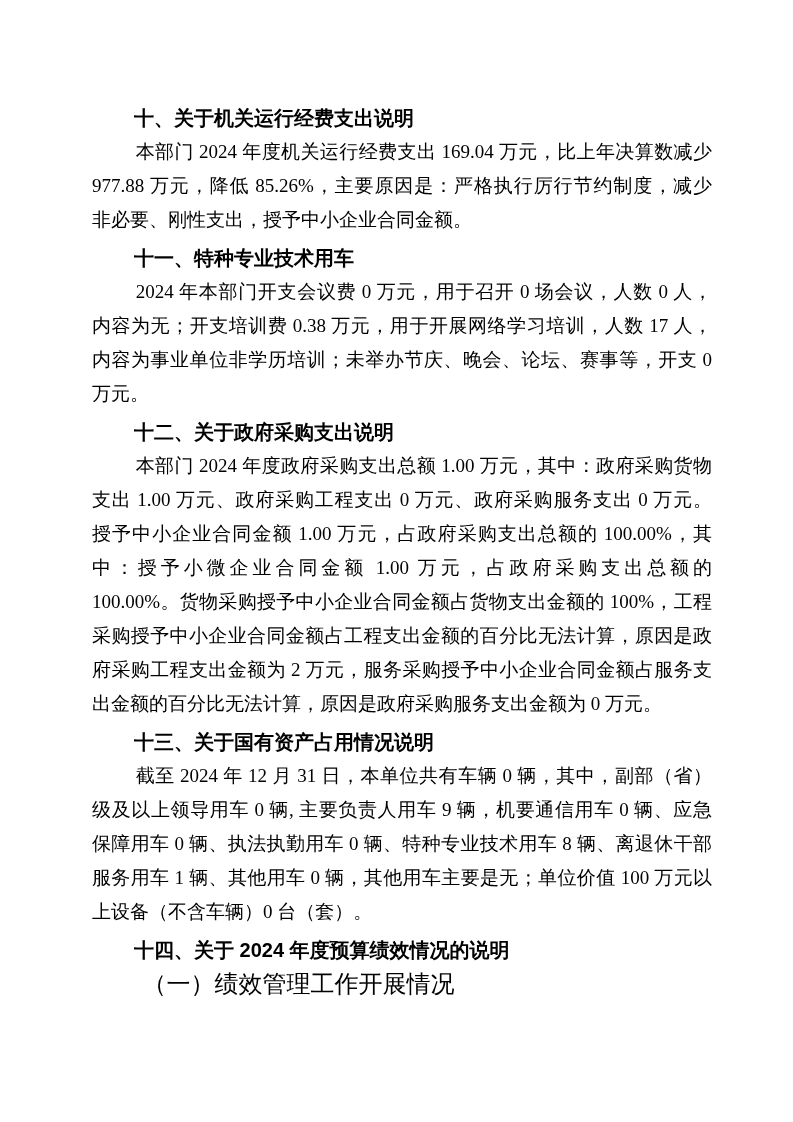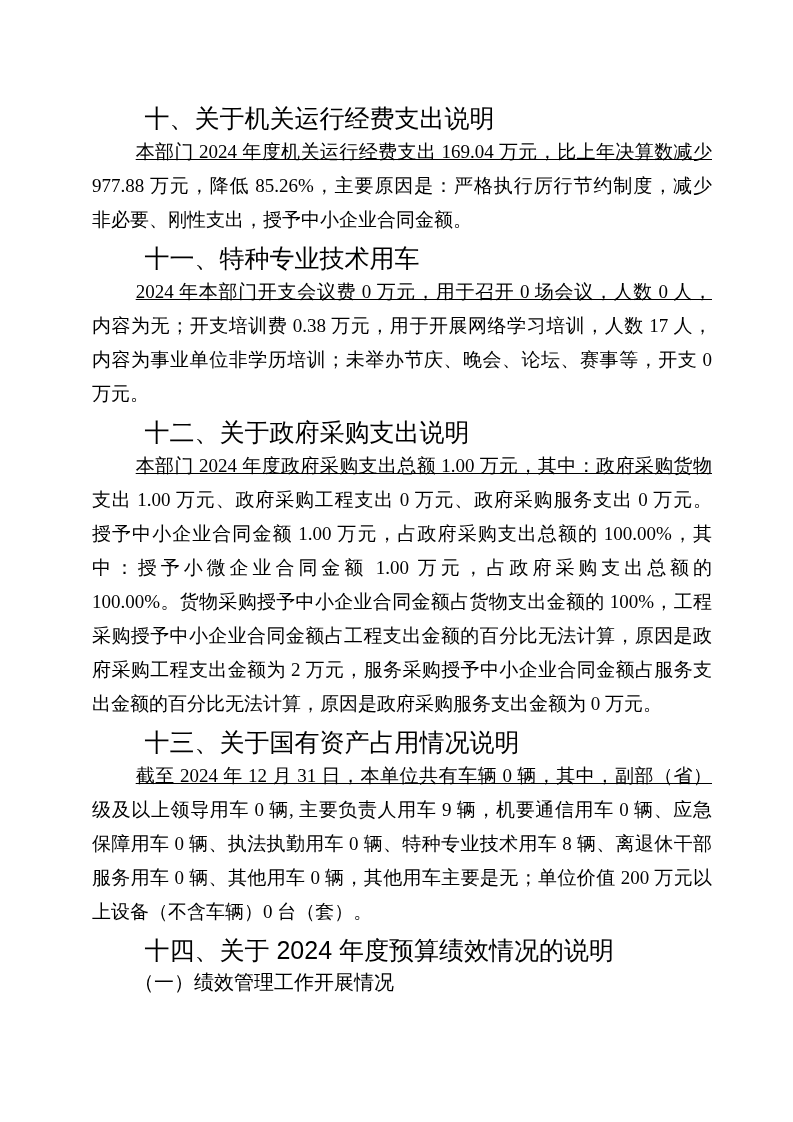--- a/index.html
+++ b/index.html
@@ -25,36 +25,36 @@
     height: 34px;
     overflow: hidden;
     text-align: justify;
     color: #000000;
   }
   
   .jl { text-align-last: justify; }
   
   .end { text-align-last: left; }
   
-  .first { text-indent: 2.3em; text-decoration: underline; }
+  .first { text-indent: 2.3em; }
   
   .h {
     font-family: "Liberation Sans", "DejaVu Sans", sans-serif;
-    font-weight: 400;
-    font-size: 25px;
+    font-weight: 700;
+    font-size: 20px;
     text-indent: 2.1em;
     margin-top: 4px;
     text-align: left;
     text-align-last: left;
   }
   
   .sub {
-    font-family: Liberation Mono, monospace;
+    font-family: Liberation Sans, sans-serif;
     font-weight: 400;
-    font-size: 20px;
+    font-size: 24px;
     text-indent: 2.1em;
     text-align: center;
     text-align-last: left;
   }
 </style>
 </head>
 <body>
 
 <div class="page">
 
@@ -76,19 +76,19 @@
   <div class="t jl">中：授予小微企业合同金额 1.00 万元，占政府采购支出总额的</div>
   <div class="t jl">100.00%。货物采购授予中小企业合同金额占货物支出金额的 100%，工程</div>
   <div class="t jl">采购授予中小企业合同金额占工程支出金额的百分比无法计算，原因是政</div>
   <div class="t jl">府采购工程支出金额为 2 万元，服务采购授予中小企业合同金额占服务支</div>
   <div class="t end">出金额的百分比无法计算，原因是政府采购服务支出金额为 0 万元。</div>
 
   <div class="t h">十三、关于国有资产占用情况说明</div>
   <div class="t first jl">截至 2024 年 12 月 31 日，本单位共有车辆 0 辆，其中，副部（省）</div>
   <div class="t jl">级及以上领导用车 0 辆, 主要负责人用车 9 辆，机要通信用车 0 辆、应急</div>
   <div class="t jl">保障用车 0 辆、执法执勤用车 0 辆、特种专业技术用车 8 辆、离退休干部</div>
-  <div class="t jl">服务用车 0 辆、其他用车 0 辆，其他用车主要是无；单位价值 200 万元以</div>
+  <div class="t jl">服务用车 1 辆、其他用车 0 辆，其他用车主要是无；单位价值 100 万元以</div>
   <div class="t end">上设备（不含车辆）0 台（套）。</div>
 
   <div class="t h">十四、关于 2024 年度预算绩效情况的说明</div>
   <div class="t sub">（一）绩效管理工作开展情况</div>
 
 </div>
 
 </body></html>

